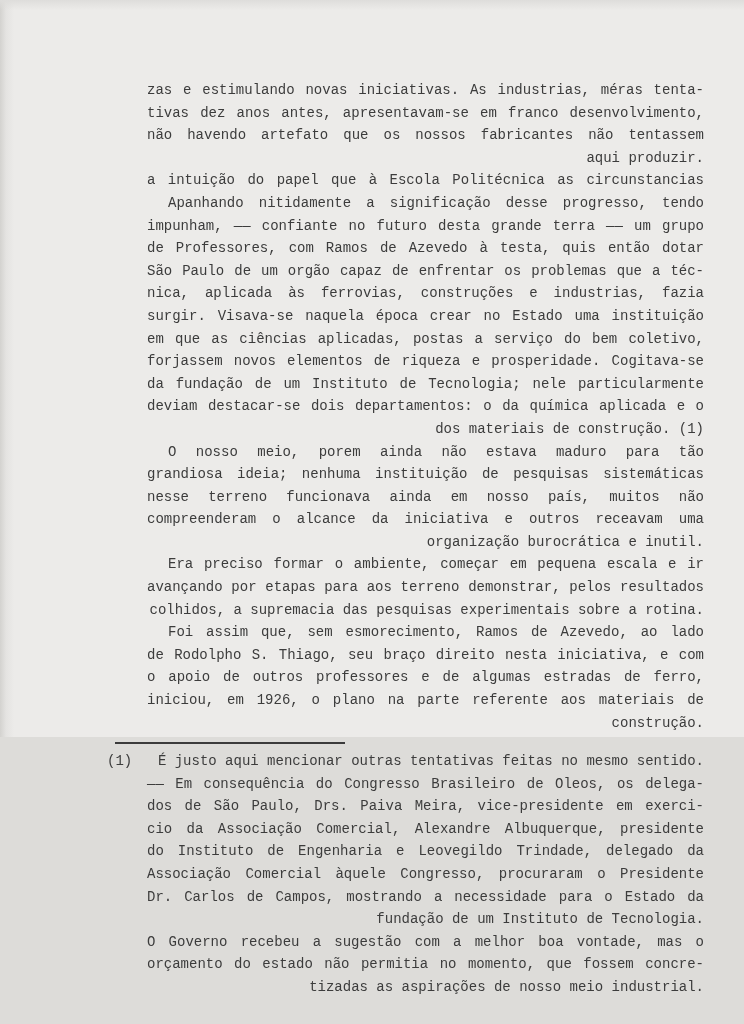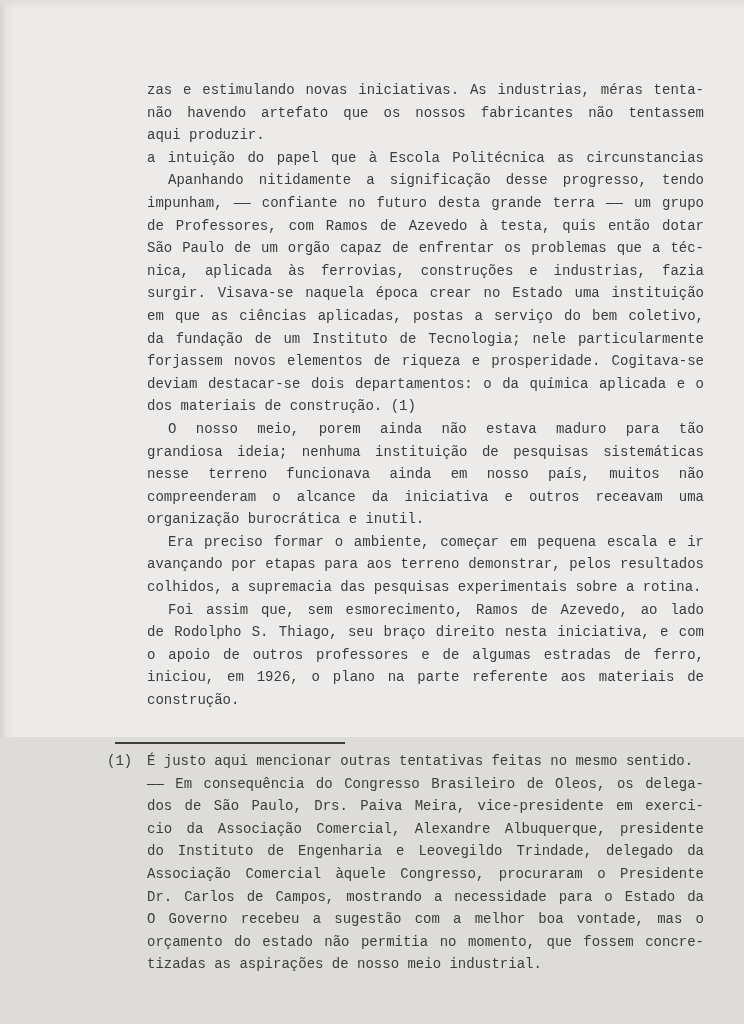--- a/index.html
+++ b/index.html
@@ -28,49 +28,50 @@
   }
   .body-text{
     position:absolute;left:147px;top:79px;width:557px;
     font-size:14px;line-height:22.6px;
     letter-spacing:0;
   }
   .footnote-block{
     position:absolute;left:147px;top:750px;width:557px;
     font-size:14px;line-height:22.6px;
   }
-  .line{white-space:normal;text-align:left;min-height:22.6px;}
+  .line{white-space:normal;text-align:right;min-height:22.6px;}
   .line.just{text-align:justify;text-align-last:justify;}
   .line.ind{padding-left:21px;}
   .fn-first{position:relative;}
   .fn-marker{position:absolute;left:-40px;top:0;}
   .divider{
     position:absolute;left:115px;top:742px;width:230px;height:2px;
     background:#3b3b3b;
   }
 </style>
 </head>
 <body>
 
 <div class="page" style="--paper: #ecebe9; --ink: #3c3c3c;">
 
   <div class="body-text">
       <div class="line just">zas e estimulando novas iniciativas. As industrias, méras tenta-</div>
+      <div class="line just">tivas dez anos antes, apresentavam-se em franco desenvolvimento,</div>
       <div class="line just">não havendo artefato que os nossos fabricantes não tentassem</div>
       <div class="line">aqui produzir.</div>
       <div class="line just">a intuição do papel que à Escola Politécnica as circunstancias</div>
       <div class="line just ind">Apanhando nitidamente a significação desse progresso, tendo</div>
       <div class="line just">impunham, —— confiante no futuro desta grande terra —— um grupo</div>
       <div class="line just">de Professores, com Ramos de Azevedo à testa, quis então dotar</div>
       <div class="line just">São Paulo de um orgão capaz de enfrentar os problemas que a téc-</div>
       <div class="line just">nica, aplicada às ferrovias, construções e industrias, fazia</div>
       <div class="line just">surgir. Visava-se naquela época crear no Estado uma instituição</div>
       <div class="line just">em que as ciências aplicadas, postas a serviço do bem coletivo,</div>
+      <div class="line just">forjassem novos elementos de riqueza e prosperidade. Cogitava-se</div>
       <div class="line just">da fundação de um Instituto de Tecnologia; nele particularmente</div>
-      <div class="line just">forjassem novos elementos de riqueza e prosperidade. Cogitava-se</div>
       <div class="line just">deviam destacar-se dois departamentos: o da química aplicada e o</div>
       <div class="line">dos materiais de construção. (1)</div>
       <div class="line just ind">O nosso meio, porem ainda não estava maduro para tão</div>
       <div class="line just">grandiosa ideia; nenhuma instituição de pesquisas sistemáticas</div>
       <div class="line just">nesse terreno funcionava ainda em nosso país, muitos não</div>
       <div class="line just">compreenderam o alcance da iniciativa e outros receavam uma</div>
       <div class="line">organização burocrática e inutil.</div>
       <div class="line just ind">Era preciso formar o ambiente, começar em pequena escala e ir</div>
       <div class="line just">avançando por etapas para aos terreno demonstrar, pelos resultados</div>
       <div class="line">colhidos, a supremacia das pesquisas experimentais sobre a rotina.</div>
@@ -87,19 +88,20 @@
     <div class="line fn-first">
       <span class="fn-marker">(1)</span><span>É justo aqui mencionar outras tentativas feitas no mesmo sentido.</span>
     </div>
     <div>
         <div class="line just">—— Em consequência do Congresso Brasileiro de Oleos, os delega-</div>
         <div class="line just">dos de São Paulo, Drs. Paiva Meira, vice-presidente em exerci-</div>
         <div class="line just">cio da Associação Comercial, Alexandre Albuquerque, presidente</div>
         <div class="line just">do Instituto de Engenharia e Leovegildo Trindade, delegado da</div>
         <div class="line just">Associação Comercial àquele Congresso, procuraram o Presidente</div>
         <div class="line just">Dr. Carlos de Campos, mostrando a necessidade para o Estado da</div>
+        <div class="line">fundação de um Instituto de Tecnologia.</div>
         <div class="line just">O Governo recebeu a sugestão com a melhor boa vontade, mas o</div>
         <div class="line just">orçamento do estado não permitia no momento, que fossem concre-</div>
         <div class="line">tizadas as aspirações de nosso meio industrial.</div>
       </div>
   </div>
 
 </div>
 
 </body></html>

